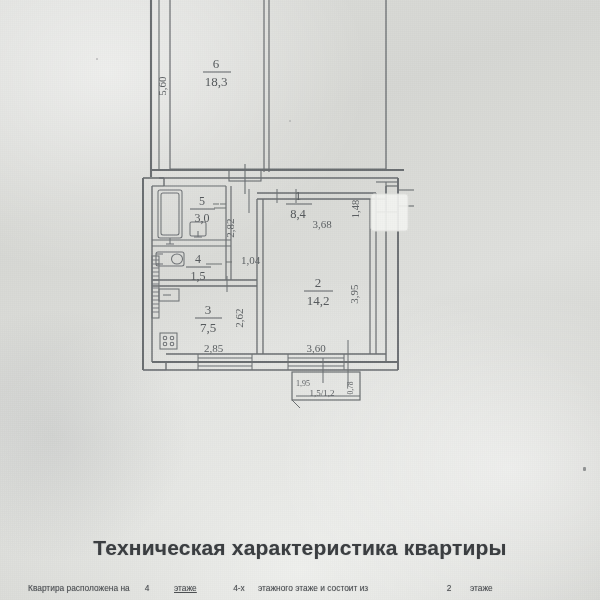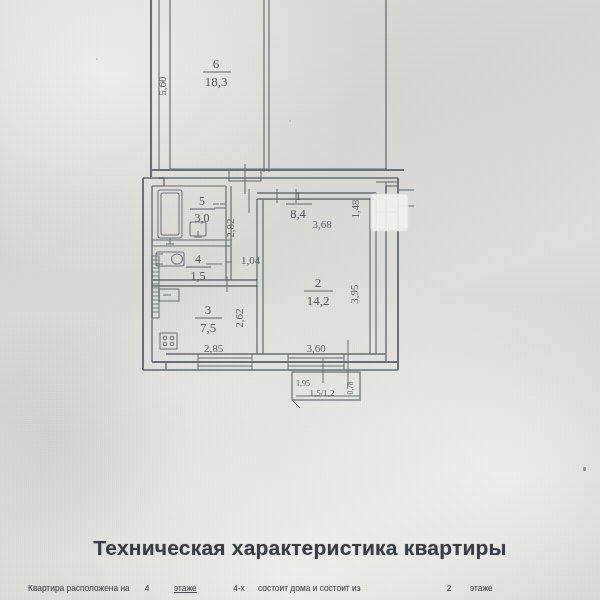--- a/index.html
+++ b/index.html
@@ -246,16 +246,16 @@
   </g>
 </svg>
 
 <div class="speck" style="left:583px;top:467px;width:3px;height:4px;"></div>
 <div class="speck" style="left:96px;top:58px;width:2px;height:2px;opacity:.4;"></div>
 <div class="speck" style="left:289px;top:120px;width:2px;height:2px;opacity:.35;"></div>
 
 <div class="ttl">Техническая характеристика квартиры</div>
 
 <div class="subline">
-  <span class="s-a">Квартира расположена на</span><span class="s-b">4</span><span class="s-c">этаже</span><span class="s-d">4-х</span><span class="s-e">состоит дома и состоит из</span><span class="s-f">2</span><span class="s-g">этаже</span>
+  <span class="s-a">Квартира расположена на</span><span class="s-b">4</span><span class="s-c">этаже</span><span class="s-d">4-х</span><span class="s-e">этажного этаже и состоит из</span><span class="s-f">2</span><span class="s-g">этаже</span>
 </div>
 
 <div id="grain"></div>
 
 </body></html>

